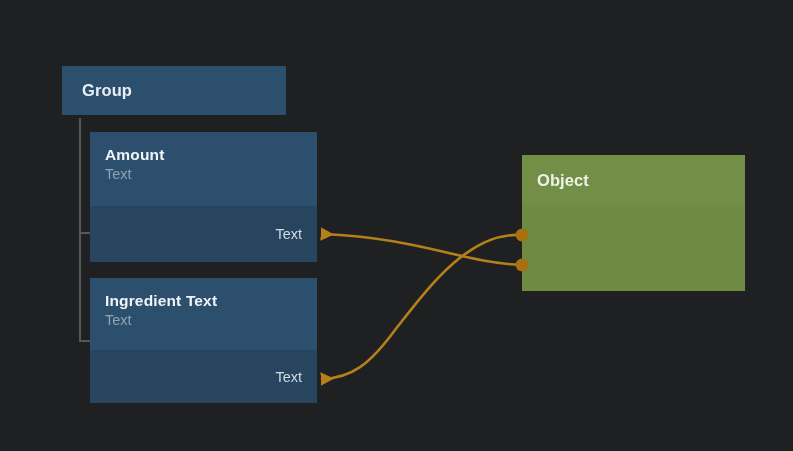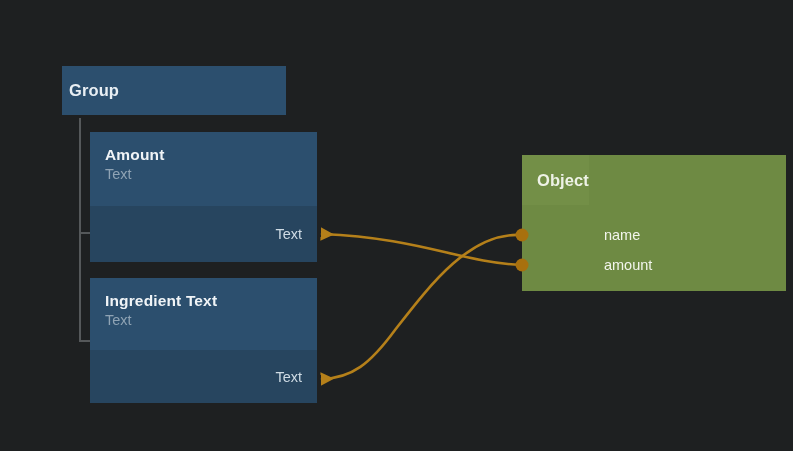--- a/index.html
+++ b/index.html
@@ -38,21 +38,21 @@
   .group-header {
     position: absolute;
     left: 62px;
     top: 66px;
     width: 224px;
     height: 49px;
     background: #2c4f६e;
     background: #2c4f6e;
     display: flex;
     align-items: center;
-    padding-left: 7px;
+    padding-left: 20px;
   }
   .group-header-label {
     color: #e8eef3;
     font-size: 16.5px;
     font-weight: 600;
     letter-spacing: .1px;
   }
 
   
   .tree-spine {
@@ -118,25 +118,25 @@
   #card-amount    { top: 132px; height: 130px; }
   #card-amount    .field-head { height: 74px; }
   #card-ingredient{ top: 278px; height: 125px; }
   #card-ingredient .field-head { height: 72px; }
 
   
   .object-node {
     position: absolute;
     left: 522px;
     top: 155px;
-    width: 264px;
+    width: 223px;
     height: 136px;
     background: #6e8a43;
     display: flex;
-    flex-direction: row;
+    flex-direction: column;
   }
   .object-head {
     height: 50px;
     background: #738f47;
     display: flex;
     align-items: center;
     padding-left: 15px;
     flex: none;
   }
   .object-title {
@@ -214,22 +214,18 @@
     </div>
     <div class="field-body">
       <span class="field-port-label">Text</span>
     </div>
   </div>
 
   <div class="object-node">
     <div class="object-head">
       <span class="object-title">Object</span>
     </div>
-    <div class="object-body">
-      <span class="object-prop" id="prop-name">name</span>
-      <span class="object-prop" id="prop-amount">amount</span>
-    </div>
   </div>
 
   <div class="port-dot" style="left:522px; top:235px"></div>
   <div class="port-dot" style="left:522px; top:265px"></div>
 
 </div>
 
 </body></html>

